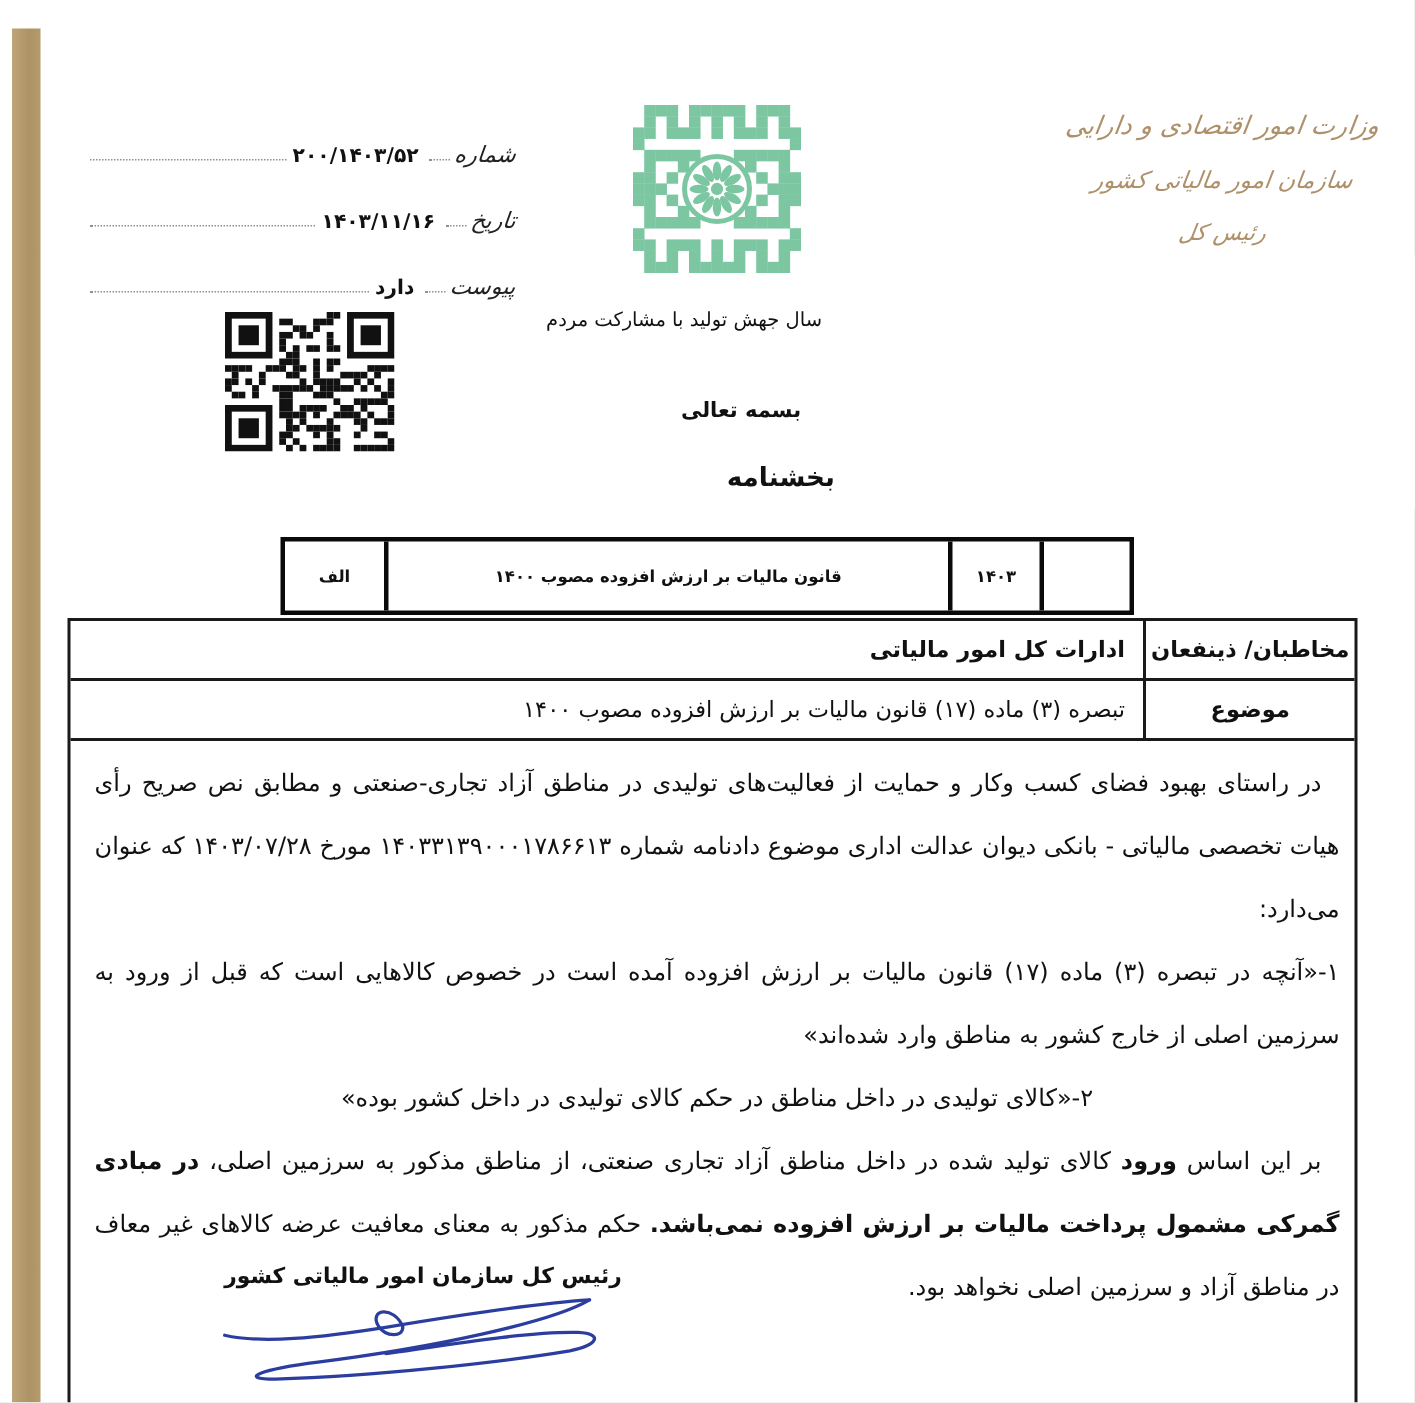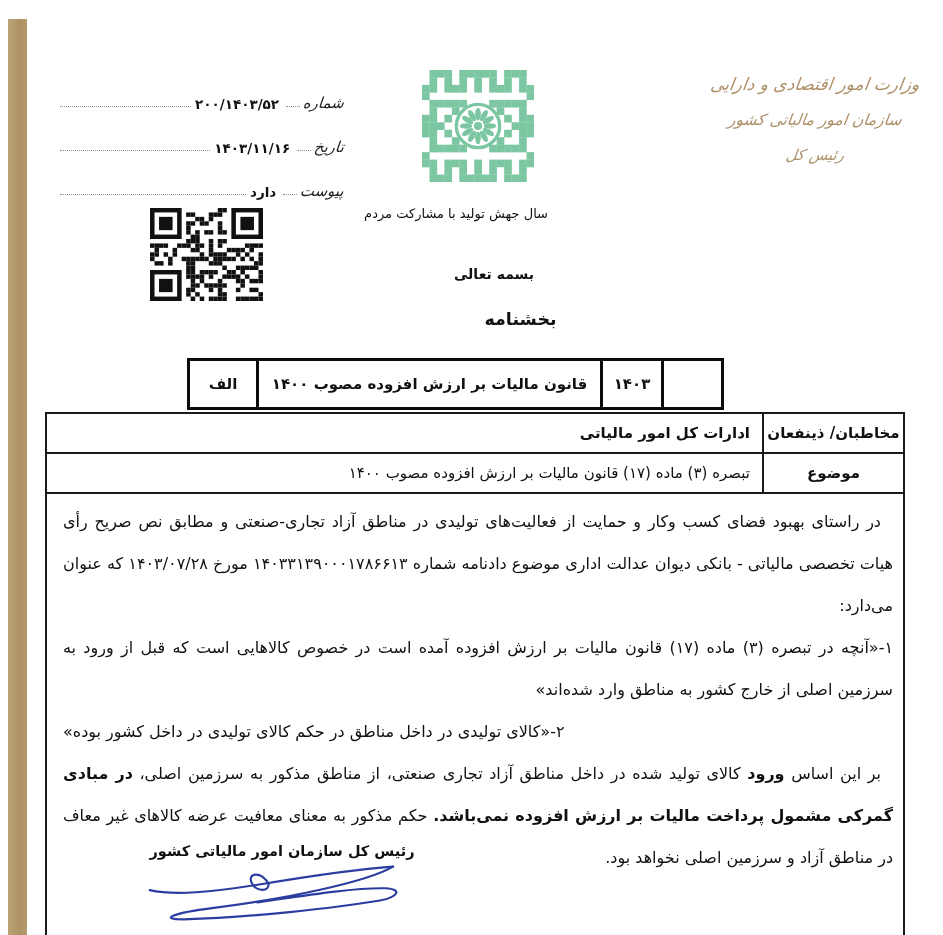--- a/index.html
+++ b/index.html
@@ -38,37 +38,37 @@
   .qr{ position:absolute; left:150px; top:208px; width:113px; height:93px; }
 
   .basmala{ position:absolute; top:266px; left:0; width:943px; text-align:center;
     font-weight:bold; font-size:14px; padding-left:45px; }
   .doc-type{ position:absolute; top:309px; left:0; width:943px; text-align:center;
     font-weight:bold; font-size:17.5px; padding-left:98px; }
 
   
   .class-table{ position:absolute; left:187px; top:358px; height:52px; display:flex; direction:rtl;
     border:3px solid #0a0a0a; background:#fff; }
-  .cc{ display:flex; align-items:center; justify-content:center; font-weight:bold; font-size:15px;
+  .cc{ display:flex; align-items:center; justify-content:center; font-weight:bold; font-size:11px;
     border-left:3px solid #0a0a0a; }
   .cc:last-child{ border-left:none; }
-  .cc-empty{ width:60px; } .cc-year{ width:61px; } .cc-title{ width:344px; } .cc-cat{ width:66px; }
+  .cc-empty{ width:60px; } .cc-year{ width:61px; } .cc-title{ width:376px; } .cc-cat{ width:66px; }
 
   
   .doc-table{ position:absolute; left:45px; top:412px; width:860px; height:545px;
     border:2px solid #1a1a1a; background:#fff; }
   .dt-row{ display:flex; direction:rtl; height:40px; border-bottom:2px solid #1a1a1a; }
   .dt-label{ width:141px; border-left:2px solid #1a1a1a; display:flex; align-items:center;
     justify-content:center; font-weight:bold; font-size:15px; }
   .dt-content{ flex:1; display:flex; align-items:center; padding:0 12px; font-size:15px; }
   .bold-cell{ font-weight:bold; }
   .dt-body{ padding:7px 10px 0 16px; font-size:16px; line-height:42px; text-align:justify; direction:rtl; }
   .dt-body p{ margin:0; }
   .indent{ text-indent:12px; }
-  .centered-line{ text-align:left; }
+  .centered-line{ text-align:center; }
   .bd{ font-weight:bold; }
 
   
   .sig-block{ position:absolute; left:85px; top:420px; width:300px; text-align:center; }
   .sig-name{ font-weight:bold; font-size:14px; }
   .sig-title{ font-weight:bold; font-size:14.5px; margin-top:9px; white-space:nowrap; }
   .sig-svg{ position:absolute; left:10px; top:26px; width:272px; height:66px; z-index:3; }
   .sig-svg path{ stroke:var(--sig-blue); stroke-width:2.3; fill:none; stroke-linecap:round; }
 </style>
 </head>

